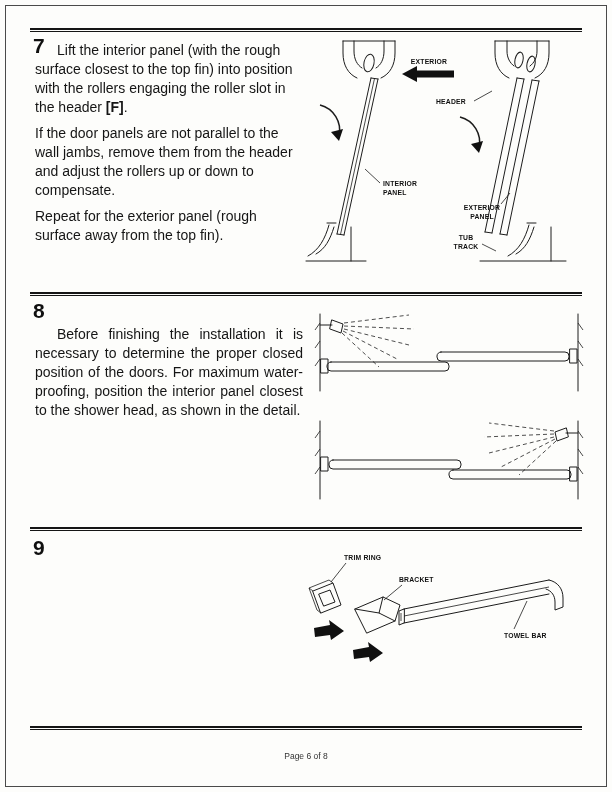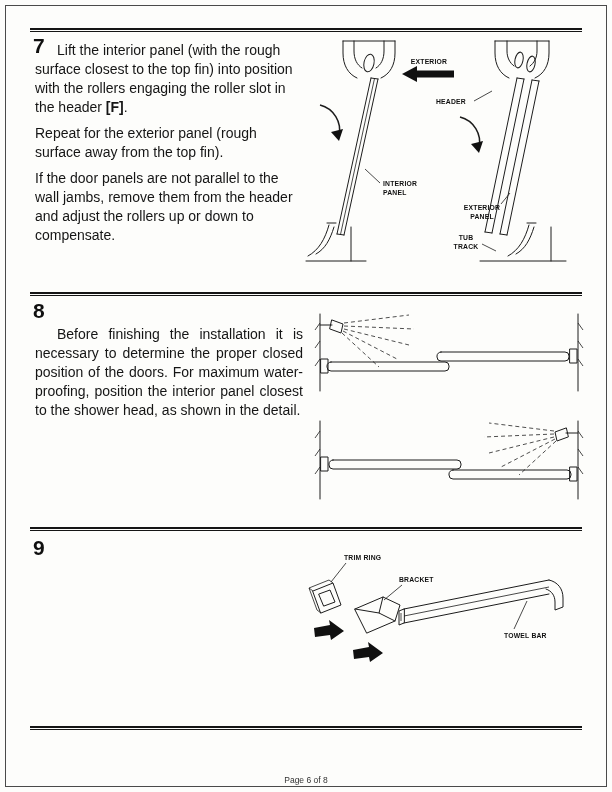--- a/index.html
+++ b/index.html
@@ -14,39 +14,39 @@
   .coltext p { margin-bottom:7px; }
   .coltext p.first { text-indent:22px; }
   .just { text-align:justify;margin-top:20px; }
   .fig { position:absolute; }
   .fig text { font-family:"Liberation Sans", sans-serif; font-weight:bold; font-size:6.8px; fill:#101010; letter-spacing:0.2px; }
   .ln  { stroke:#1c1c1c; stroke-width:1; fill:none; stroke-linecap:round; stroke-linejoin:round; }
   .lnt { stroke:#1c1c1c; stroke-width:0.8; fill:none; }
   .ln2 { stroke:#1c1c1c; stroke-width:1.5; fill:none; }
   .dash { stroke:#3a3a3a; stroke-width:0.9; fill:none; stroke-dasharray:4 3; }
   .fillb { fill:#101010; stroke:none; }
-  .footer { position:absolute; left:0; right:0; top:751px; text-align:center; font-size:8.5px; color:#333;margin-top:24px; }
+  .footer { position:absolute; left:0; right:0; top:751px; text-align:center; font-size:8.5px; color:#333; }
   b { font-weight:bold; }
 </style>
 </head>
 <body>
 
 <div class="page">
   <div class="frame"></div>
 
   <div class="rule" style="top:28px"></div>
   <div class="rule" style="top:292px"></div>
   <div class="rule" style="top:527px"></div>
   <div class="rule" style="top:726px"></div>
 
   <div class="stepnum" style="left:33px; top:34px">7</div>
   <div class="coltext" style="left:35px; top:41px">
     <p class="first">Lift the interior panel (with the rough surface closest to the top fin) into position with the rollers engaging the roller slot in the header <b>[F]</b>.</p>
+    <p>If the door panels are not parallel to the wall jambs, remove them from the header and adjust the rollers up or down to compensate.</p>
     <p>Repeat for the exterior panel (rough surface away from the top fin).</p>
-    <p>If the door panels are not parallel to the wall jambs, remove them from the header and adjust the rollers up or down to compensate.</p>
   </div>
 
   <svg class="fig" style="left:298px; top:33px" width="287" height="255" viewBox="0 0 287 255">
 
     <g>
       <path class="ln" d="M45,8 H97"></path>
       <path class="ln" d="M45,8 v12 c0,12 5,21 14,25"></path>
       <path class="ln" d="M97,8 v12 c0,12 -5,21 -14,25"></path>
       <path class="ln" d="M56,8 v10 c0,8 3,14 8,17"></path>
       <path class="ln" d="M86,8 v10 c0,8 -3,14 -8,17"></path>

